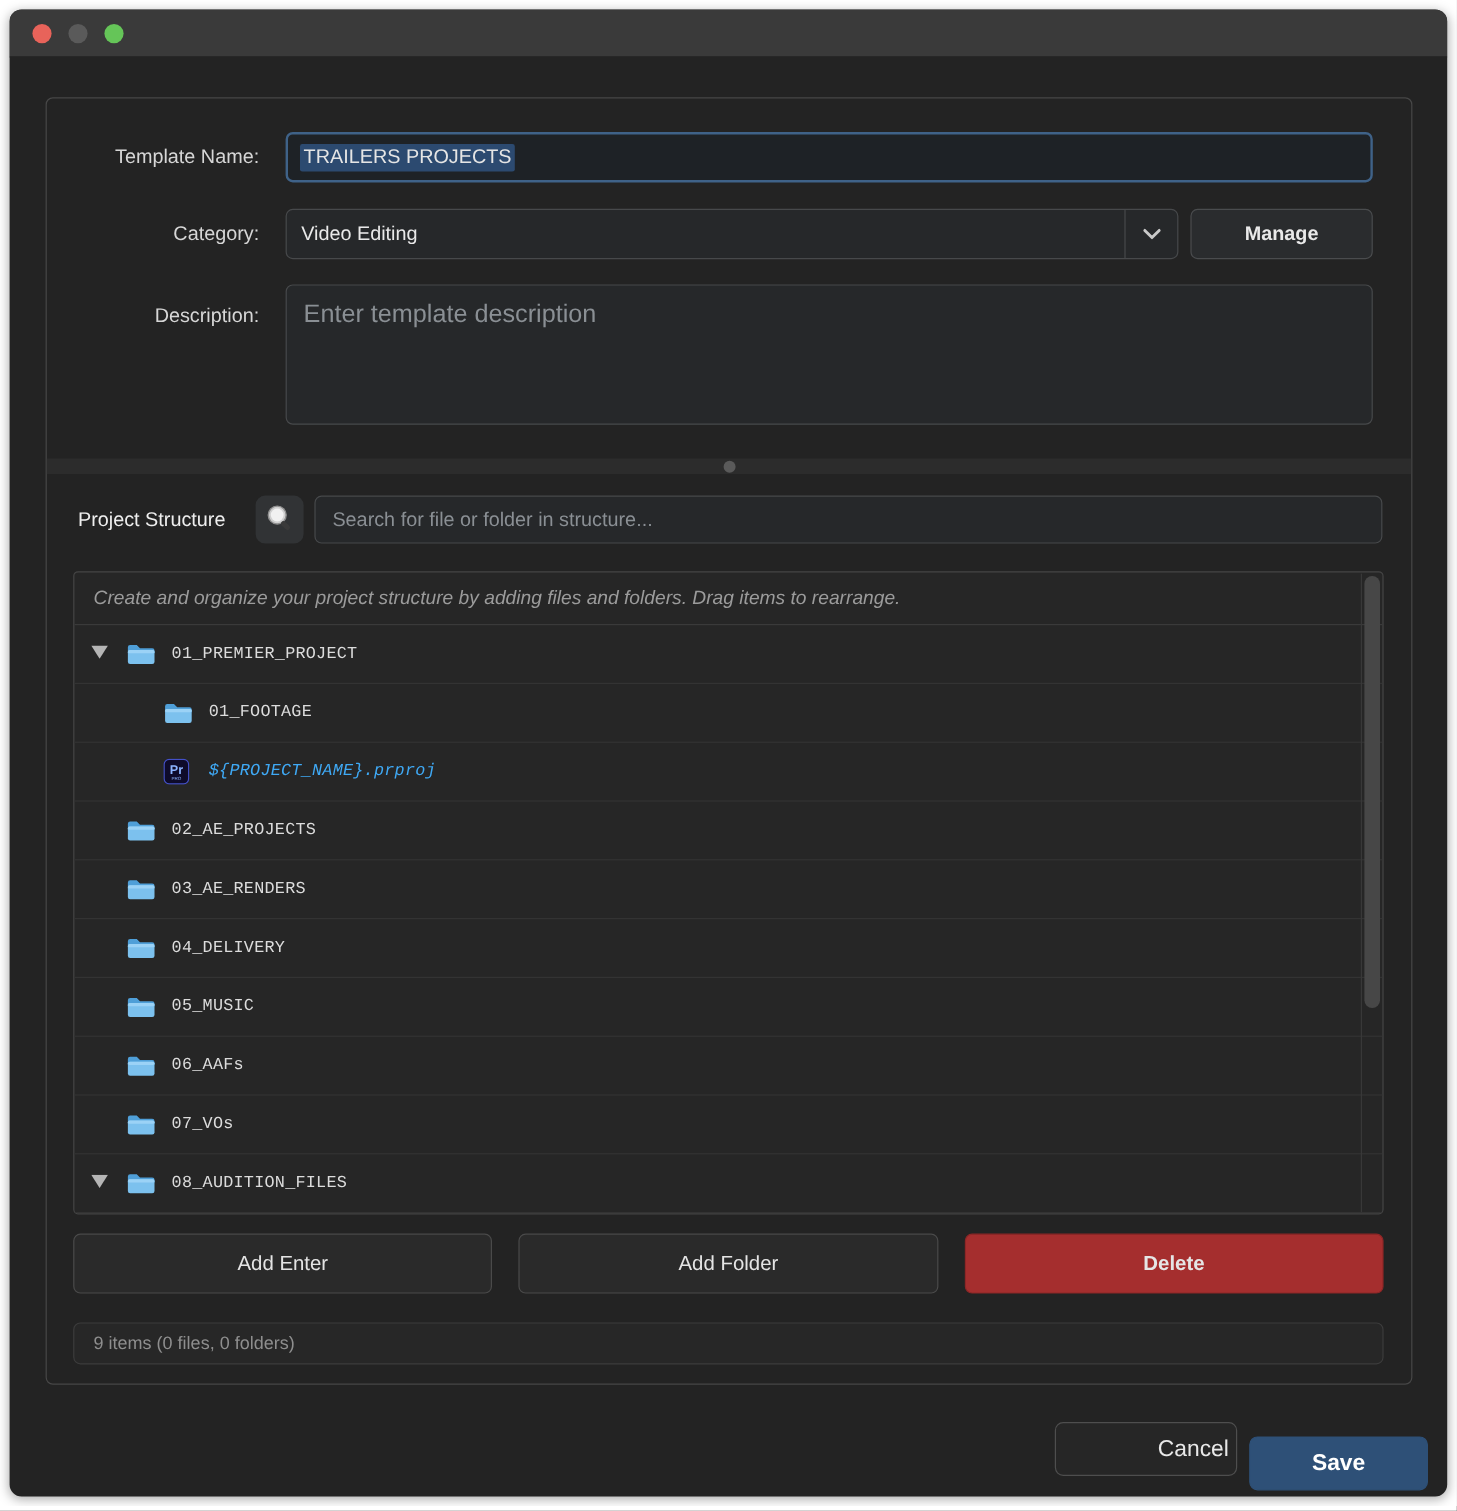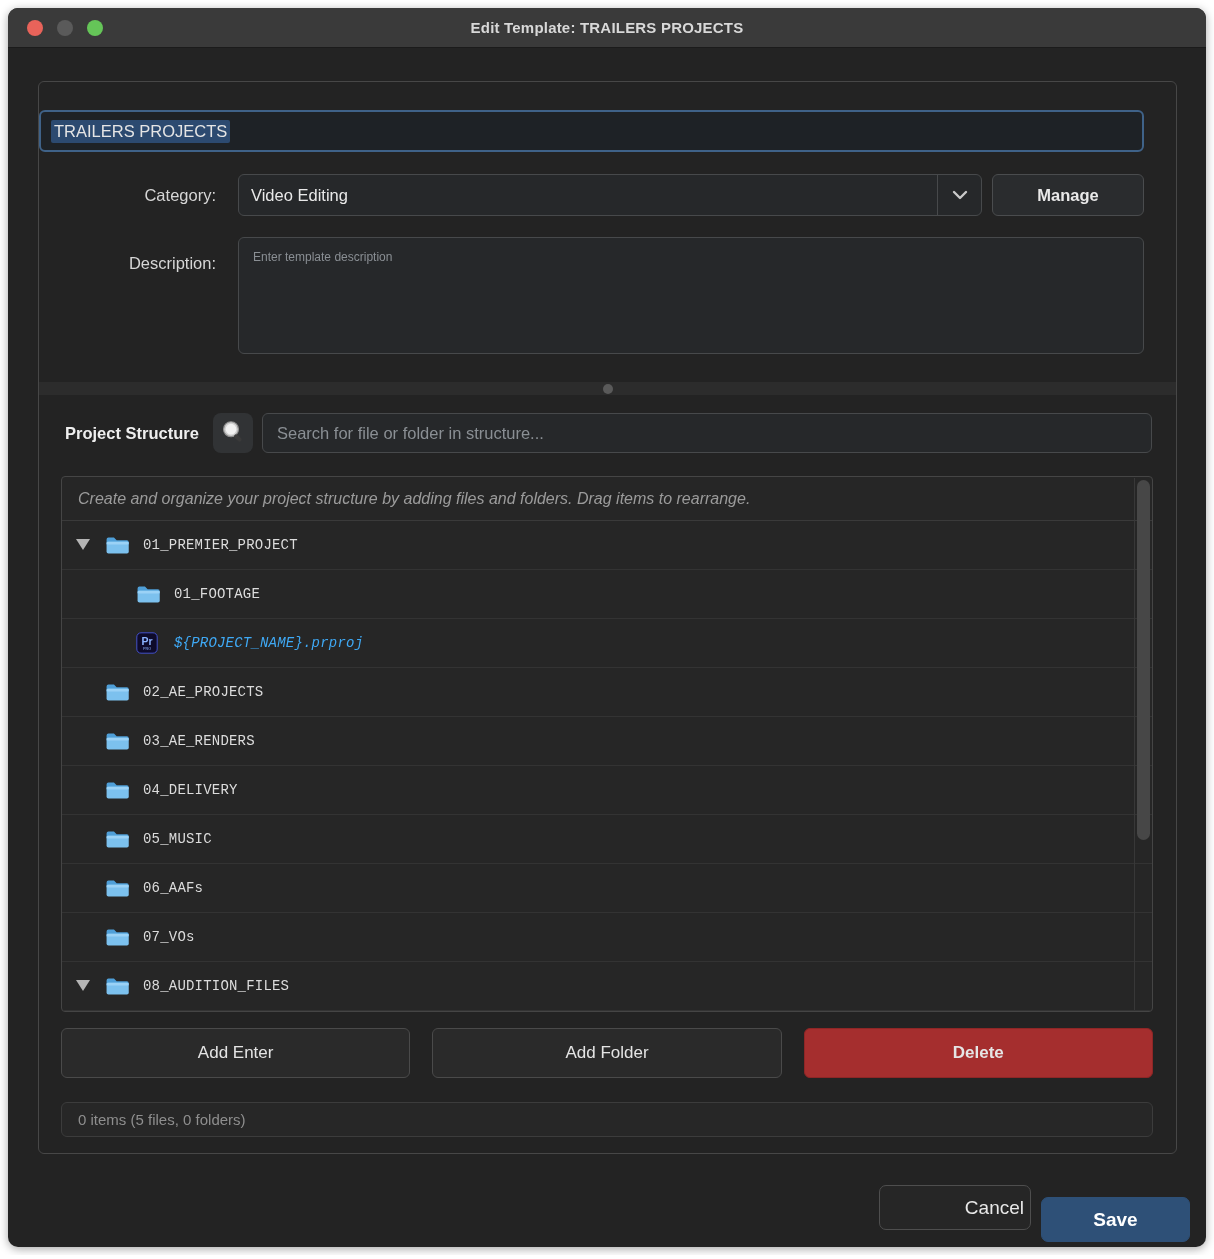--- a/index.html
+++ b/index.html
@@ -76,40 +76,40 @@
   .btn-manage {
     width: 152px; height: 42px; margin-left: 10px;
     background: #2a2c2e; border: 1px solid #4a4c4e; border-radius: 6px;
     color: #e9e9e9; font-size: 16.5px; font-weight: bold;
     font-family: "Liberation Sans", sans-serif;
   }
 
   textarea.desc {
     flex: 1; height: 117px; resize: none;
     background: #26282a; border: 1px solid #47494b; border-radius: 6px;
-    padding: 12px 14px; font-size: 12px; color: #e9e9e9;
+    padding: 12px 14px; font-size: 21px; color: #e9e9e9;
     font-family: "Liberation Sans", sans-serif; outline: none;
   }
   textarea.desc::placeholder { color: #8a8f94; }
 
   
   .splitter {
     margin-top: 28px; height: 13px; background: #2c2c2c;
     display: flex; align-items: center; justify-content: center;
     cursor: row-resize;
   }
   .splitter-dot { width: 10px; height: 10px; border-radius: 50%; background: #5a5a5a; }
 
   
   .structure-header {
     margin-top: 17px; height: 42px;
     display: flex; align-items: center;
     padding: 0 24px 0 26px;
   }
-  .structure-title { flex: 0 0 148px; color: #eeeeee; font-size: 16.5px; font-weight: bold; }
+  .structure-title { flex: 0 0 148px; color: #eeeeee; font-size: 16.5px; font-weight: normal; }
   .search-btn {
     width: 40px; height: 40px; flex: 0 0 40px;
     background: #313335; border: none; border-radius: 8px;
     display: flex; align-items: center; justify-content: center;
     padding: 0;
   }
   .search-input {
     flex: 1; height: 40px; margin-left: 9px;
     background: #26282a; border: 1px solid #47494b; border-radius: 6px;
     padding: 0 14px; font-size: 16.5px; color: #e9e9e9;
@@ -183,28 +183,28 @@
 <body>
 
 <div class="window">
 
   <div class="titlebar">
     <div class="lights">
       <div class="light" style="background:#e8635a"></div>
       <div class="light" style="background:#5a5a5a"></div>
       <div class="light" style="background:#65c558"></div>
     </div>
-    <div class="title">Edit Template: TRAILERS PROJECTS</div>
   </div>
 
   <div class="container">
 
     <div class="form-area">
 
       <div class="form-row">
+        <div class="form-label">Template Name:</div>
         <div class="text-input">
           <span class="selected-text">TRAILERS PROJECTS</span>
         </div>
       </div>
 
       <div class="form-row category">
         <div class="form-label">Category:</div>
         <div class="select-box">
           <span>Video Editing</span>
           <span class="select-caret">
@@ -428,20 +428,20 @@
         <div class="scroll-thumb"></div>
       </div>
     </div>
 
     <div class="action-row">
       <button class="btn-action">Add Enter</button>
       <button class="btn-action">Add Folder</button>
       <button class="btn-action delete">Delete</button>
     </div>
 
-    <div class="status-bar">0 items (5 files, 0 folders)</div>
+    <div class="status-bar">9 items (0 files, 0 folders)</div>
   </div>
 
   <div class="footer">
     <button class="btn-footer btn-cancel">Cancel</button>
     <button class="btn-footer btn-save">Save</button>
   </div>
 </div>
 
 </body></html>

